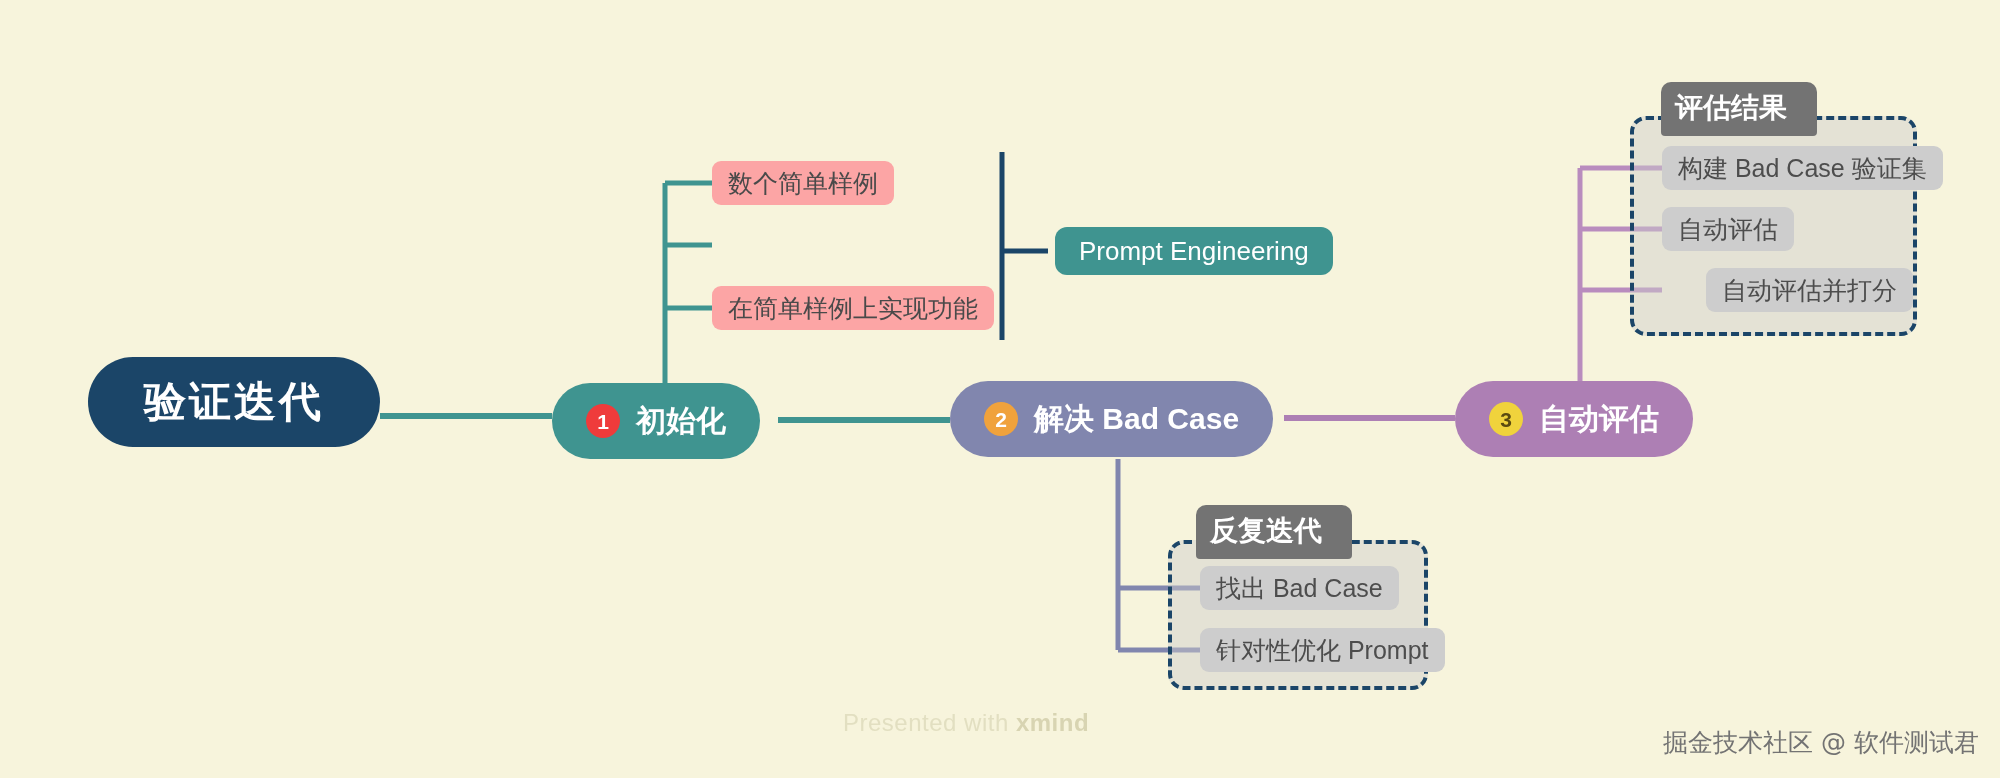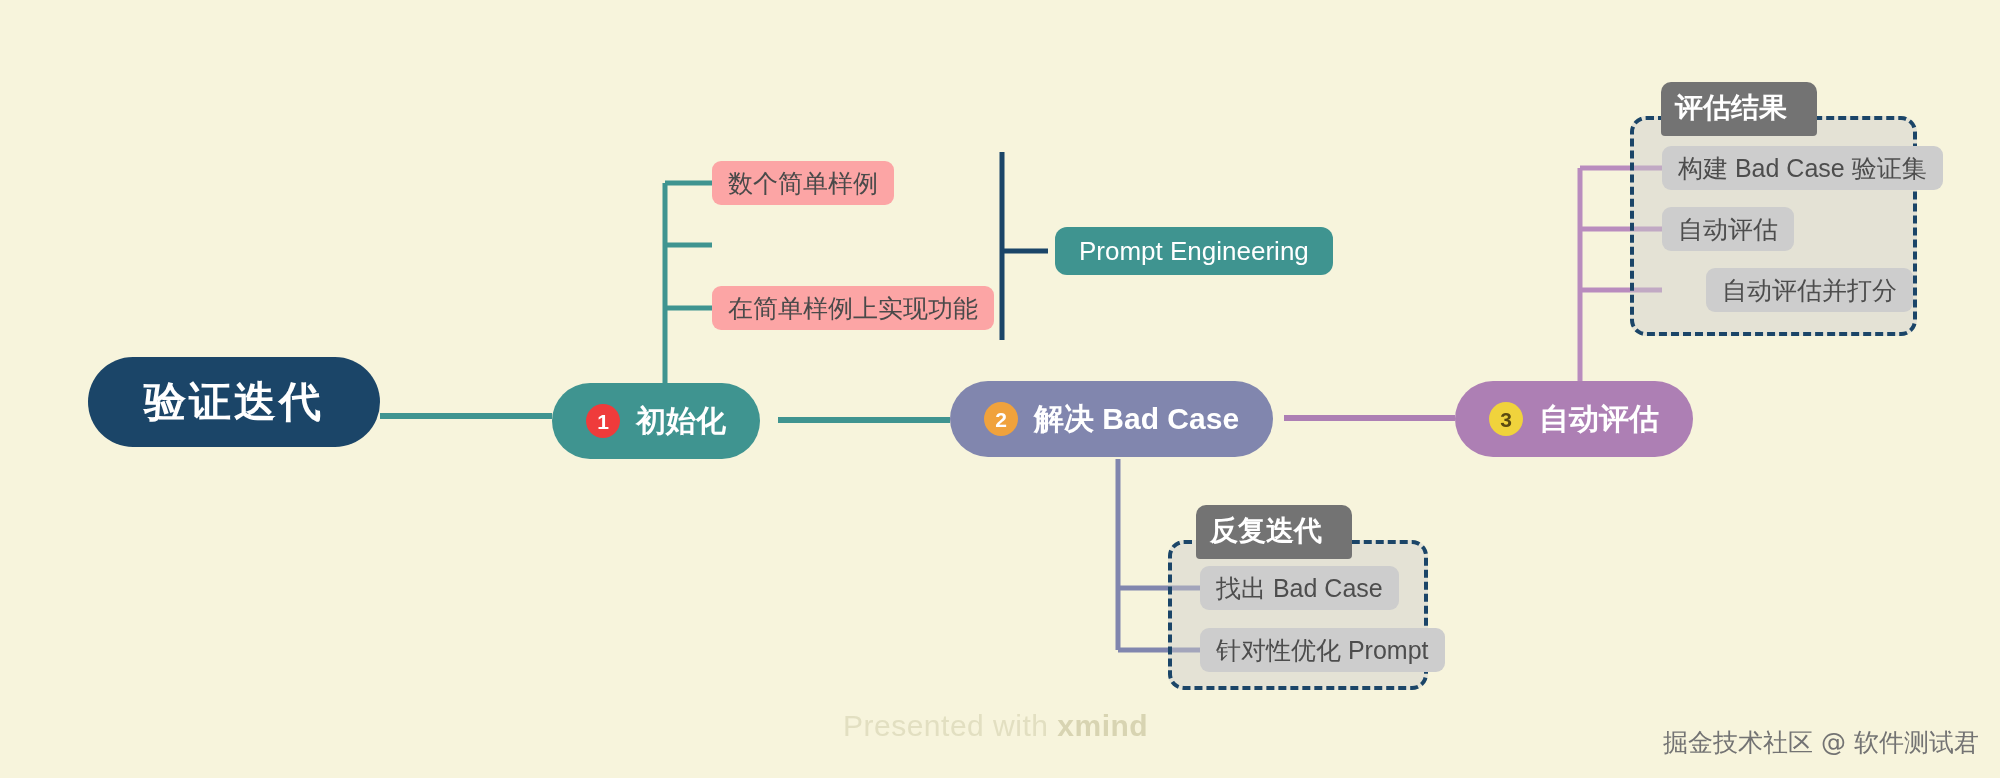--- a/index.html
+++ b/index.html
@@ -174,21 +174,21 @@
   #label-iter {
     left: 1196px;
     top: 505px;
   }
 
   
   .wm-xmind {
     position: absolute;
     left: 843px;
     top: 709px;
-    font-size: 30px;
+    font-size: 24px;
     color: #e2dfc1;
     white-space: nowrap;
     letter-spacing: 0.5px;
   }
   .wm-xmind b { color: #d8d4b2; font-weight: bold; }
 
   .wm-juejin {
     position: absolute;
     left: 1663px;
     top: 726px;

